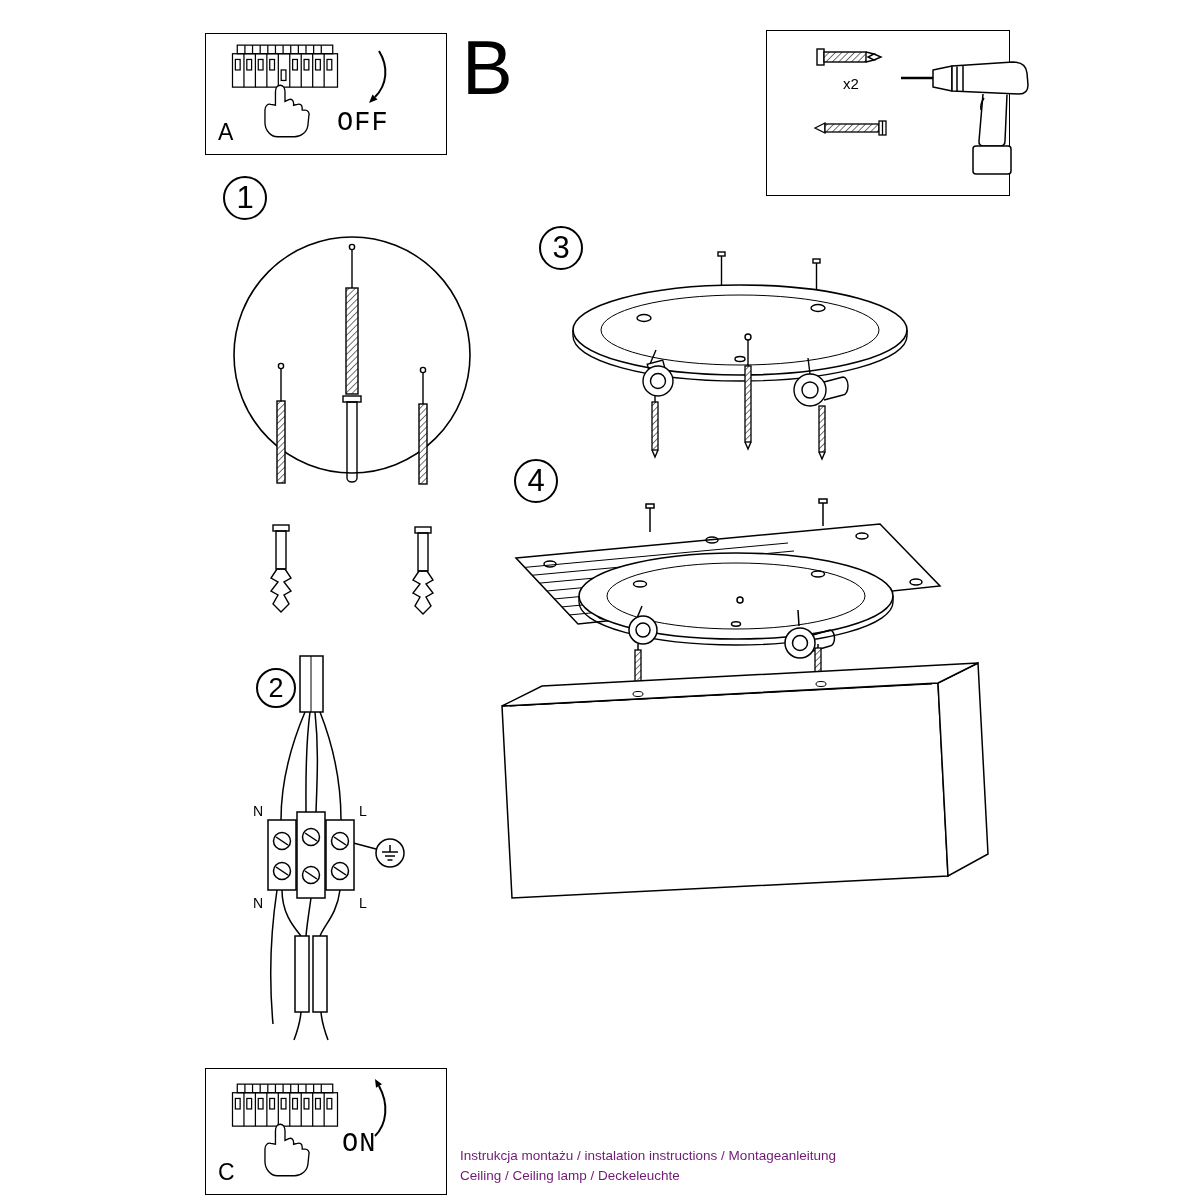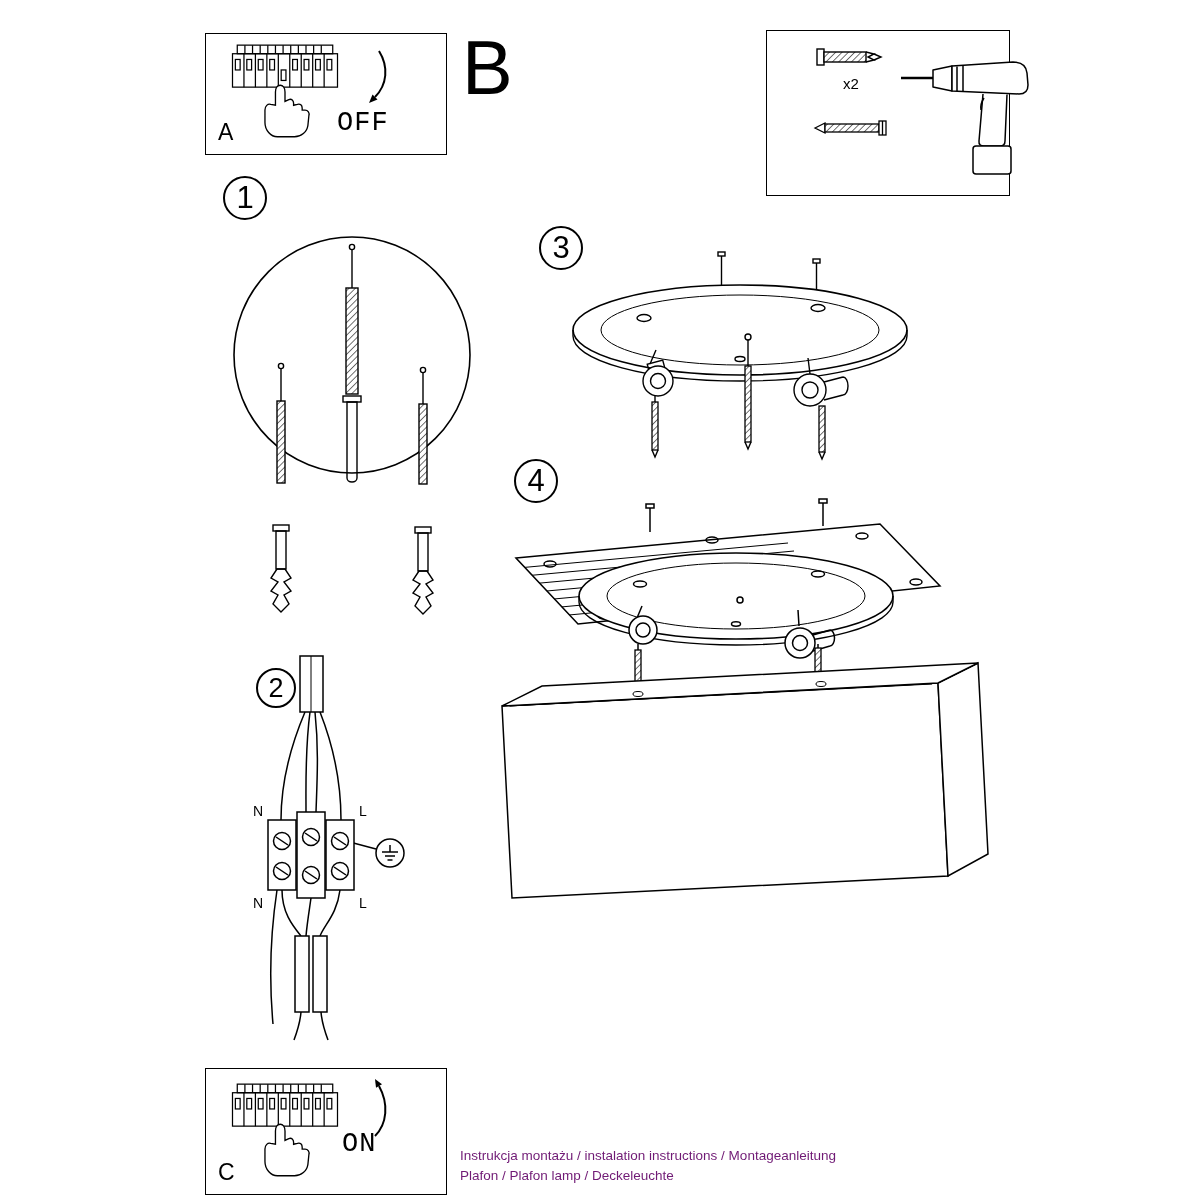--- a/index.html
+++ b/index.html
@@ -296,16 +296,16 @@
     <svg class="abs" style="left:146px;top:8px" width="38" height="64" viewBox="0 0 38 64">
       <path d="M23,59 C35,47 37,27 27,9" fill="none" stroke="#000" stroke-width="2"></path>
       <polygon points="23,2 30,7.3 24,10.7" fill="#000"></polygon>
     </svg>
     <div class="action-label" style="left:136px;top:60px">ON</div>
     <div class="corner-letter">C</div>
   </div>
 
   <div class="footer">
     <div>Instrukcja montażu / instalation instructions / Montageanleitung</div>
-    <div>Plafon / Plafon lamp / Deckeleuchte</div>
+    <div>Ceiling / Ceiling lamp / Deckeleuchte</div>
   </div>
 
 </div>
 
 </body></html>

